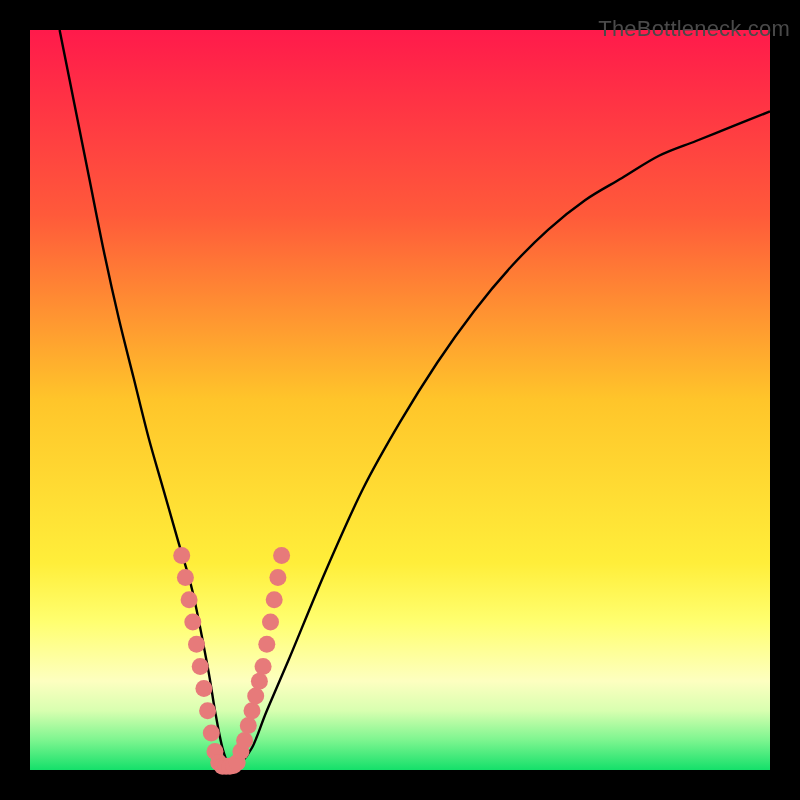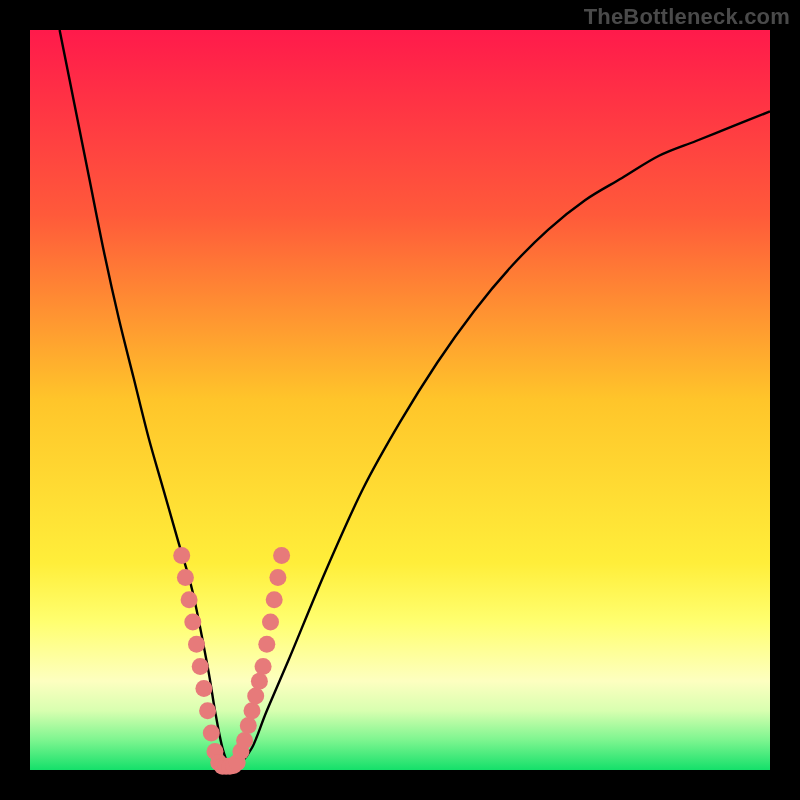--- a/index.html
+++ b/index.html
@@ -12,25 +12,25 @@
     font-family: Arial, Helvetica, sans-serif;
   }
   .frame {
     position: relative;
     width: 800px;
     height: 800px;
     background: #000;
   }
   .watermark {
     position: absolute;
-    top: 4px;
+    top: 16px;
     right: 10px;
     color: #4a4a4a;
     font-size: 22px;
-    font-weight: 700;
+    font-weight: 400;
     letter-spacing: 0.2px;
     z-index: 10;
   }
   svg {
     display: block;
   }
 </style>
 </head>
 <body>
 

